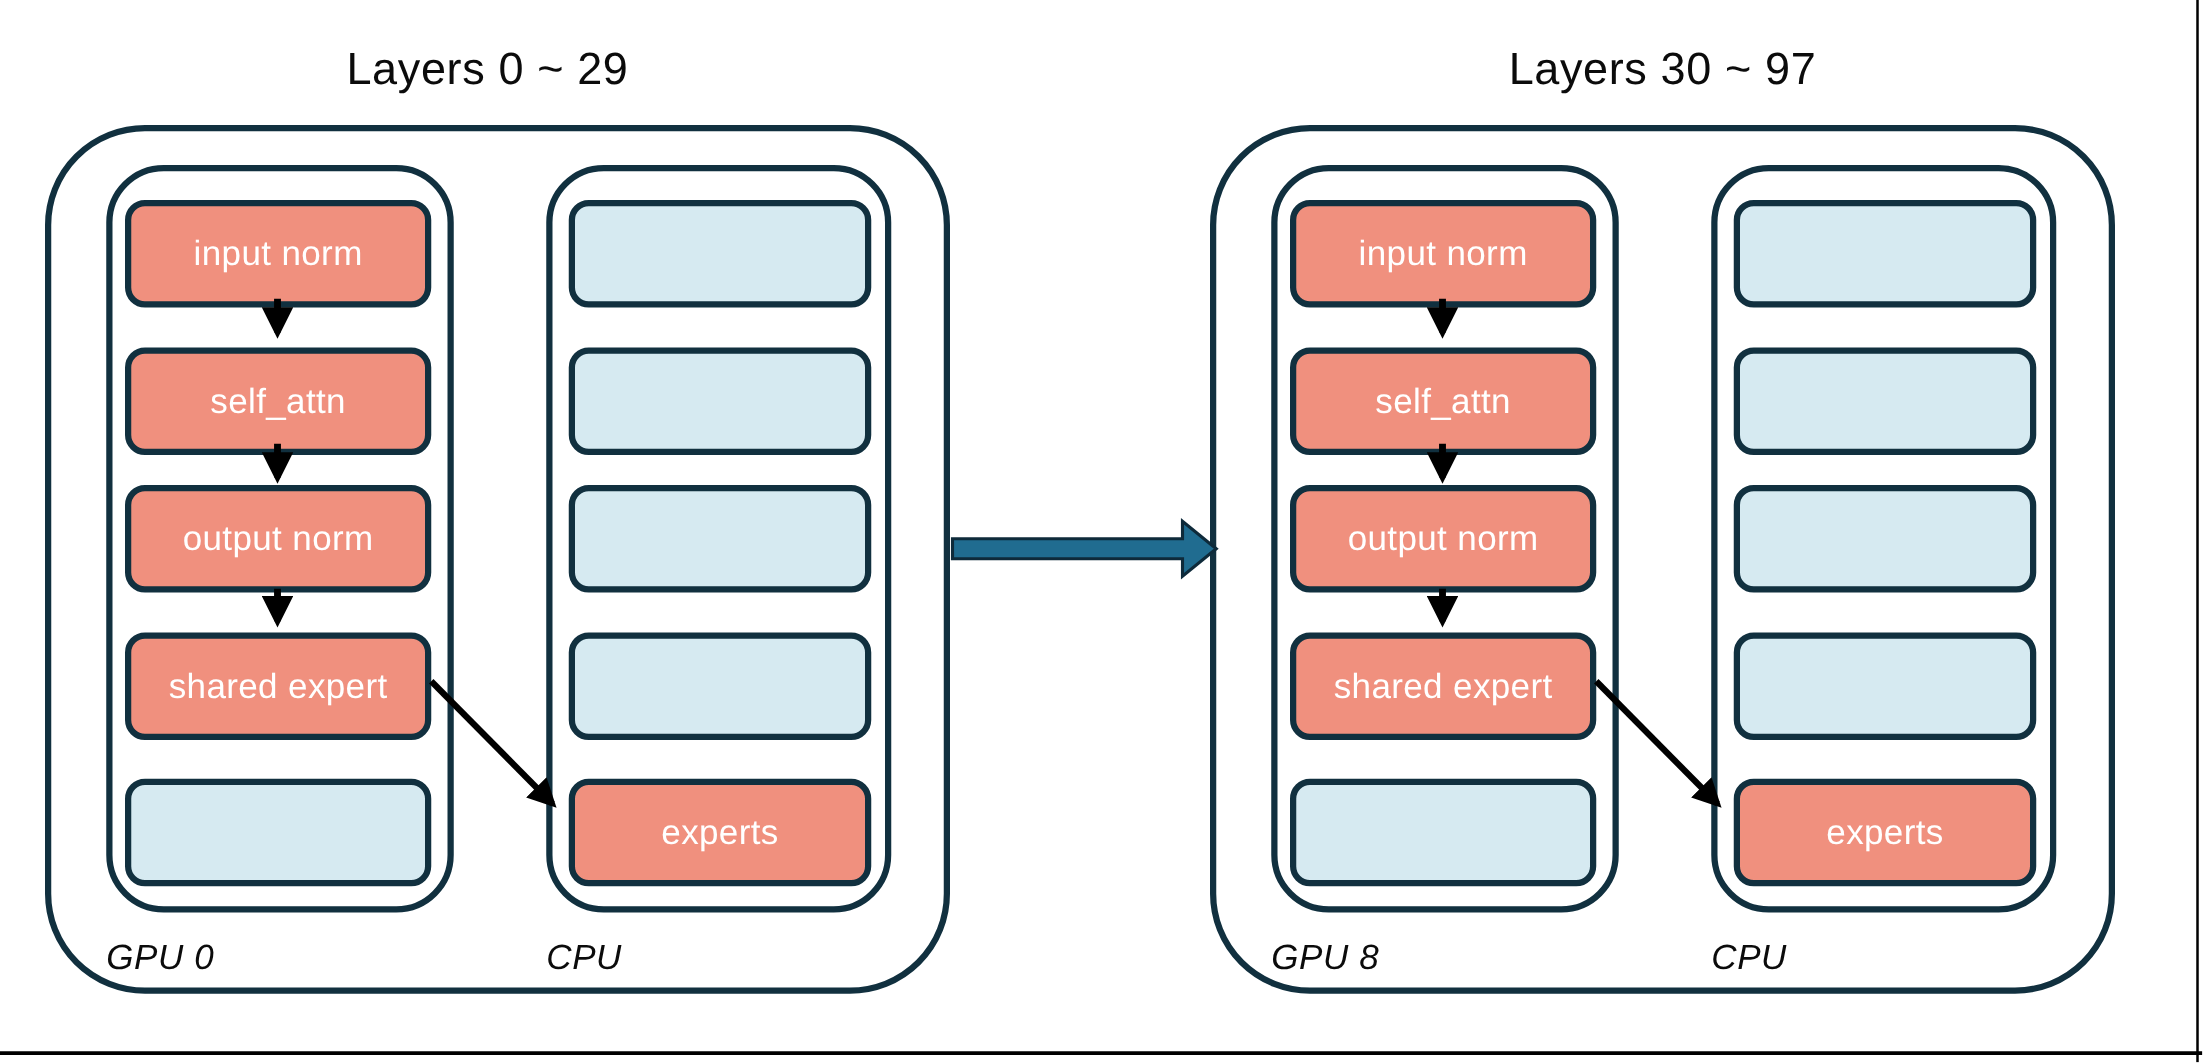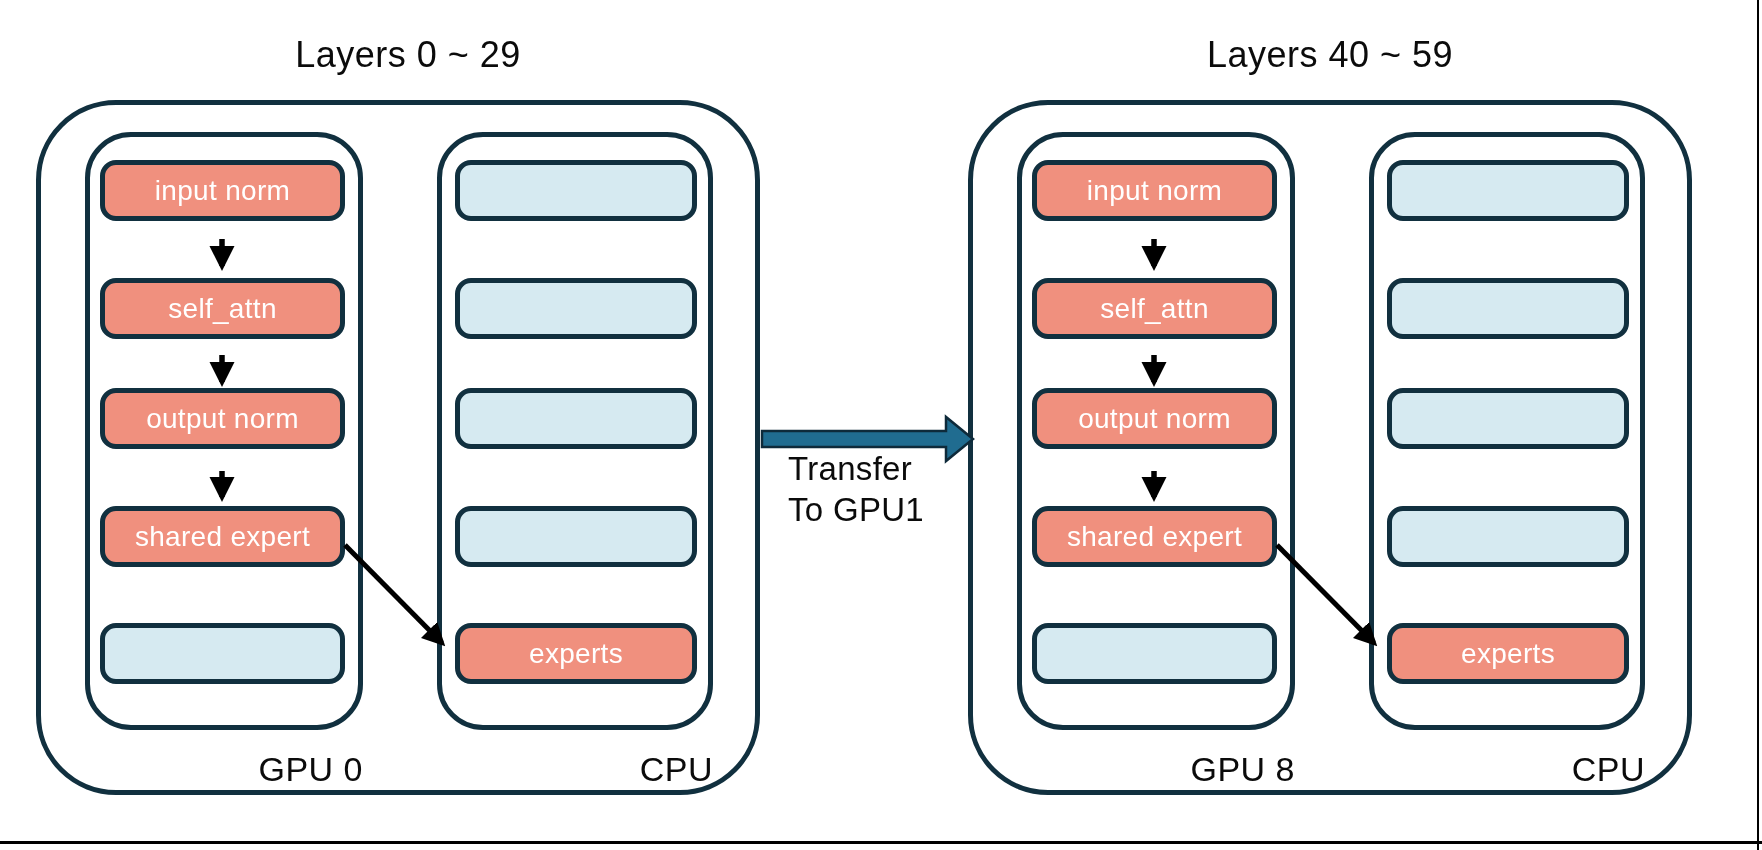--- a/index.html
+++ b/index.html
@@ -23,30 +23,30 @@
   }
   .outer-box{
     position:absolute;top:100px;width:724px;height:695px;box-sizing:border-box;
     border:5px solid var(--outline);border-radius:80px;background:var(--background);
   }
   .device-col{
     position:absolute;top:132px;height:598px;box-sizing:border-box;
     border:5px solid var(--outline);border-radius:46px;background:var(--background);
   }
   .mod-box{
-    position:absolute;height:61px;box-sizing:border-box;
+    position:absolute;height:86px;box-sizing:border-box;
     border:5px solid var(--outline);border-radius:16px;
     display:flex;align-items:center;justify-content:center;
     font-size:28px;letter-spacing:0.3px;
   }
   .mod-red{background:var(--module-fill);color:var(--text-light);}
   .mod-blue{background:var(--placeholder-fill);}
   .col-label{
-    position:absolute;top:750px;font-size:34px;color:var(--text-dark);
-    text-align:right;letter-spacing:0.5px;
+    position:absolute;top:750px;font-size:28px;color:var(--text-dark);
+    text-align:left;letter-spacing:0.5px;font-style:italic;
   }
   .transfer-text{
     position:absolute;left:788px;top:448px;font-size:33px;line-height:41px;
     color:var(--text-dark);letter-spacing:0.3px;
   }
   .arrow-layer{position:absolute;left:0;top:0;width:1762px;height:850px;pointer-events:none;}
   .edge-bottom{position:absolute;left:0;top:841px;width:1762px;height:3px;background:#000;}
   .edge-right{position:absolute;left:1757px;top:0;width:2px;height:850px;background:#000;}
 
   
@@ -61,21 +61,21 @@
   .g2 .cpu-col{left:1369px;width:276px}
   .g2 .gpu-box{left:1032px;width:245px}
   .g2 .cpu-box{left:1387px;width:242px}
 </style>
 </head>
 <body>
 
 <div class="canvas">
 
   <div class="g1">
-    <div class="group-title" style="left:46px;width:724px;">Layers 0 ~ 29</div>
+    <div class="group-title" style="left:28px;width:724px;">Layers 0 ~ 29</div>
 
     <div class="outer-box" style="left:36px;"></div>
 
     <div class="device-col gpu-col"></div>
     <div class="device-col cpu-col"></div>
 
     <div class="mod-box mod-red gpu-box r1">input norm</div>
     <div class="mod-box mod-red gpu-box r2">self_attn</div>
     <div class="mod-box mod-red gpu-box r3">output norm</div>
     <div class="mod-box mod-red gpu-box r4">shared expert</div>
@@ -85,21 +85,21 @@
     <div class="mod-box mod-blue cpu-box r2"></div>
     <div class="mod-box mod-blue cpu-box r3"></div>
     <div class="mod-box mod-blue cpu-box r4"></div>
     <div class="mod-box mod-red cpu-box r5">experts</div>
 
     <div class="col-label" style="left:85px;width:278px;">GPU 0</div>
     <div class="col-label" style="left:437px;width:276px;">CPU</div>
   </div>
 
   <div class="g2">
-    <div class="group-title" style="left:968px;width:724px;">Layers 40 ~ 59</div>
+    <div class="group-title" style="left:968px;width:724px;">Layers 30 ~ 97</div>
 
     <div class="outer-box" style="left:968px;"></div>
 
     <div class="device-col gpu-col"></div>
     <div class="device-col cpu-col"></div>
 
     <div class="mod-box mod-red gpu-box r1">input norm</div>
     <div class="mod-box mod-red gpu-box r2">self_attn</div>
     <div class="mod-box mod-red gpu-box r3">output norm</div>
     <div class="mod-box mod-red gpu-box r4">shared expert</div>
@@ -108,24 +108,20 @@
     <div class="mod-box mod-blue cpu-box r1"></div>
     <div class="mod-box mod-blue cpu-box r2"></div>
     <div class="mod-box mod-blue cpu-box r3"></div>
     <div class="mod-box mod-blue cpu-box r4"></div>
     <div class="mod-box mod-red cpu-box r5">experts</div>
 
     <div class="col-label" style="left:1017px;width:278px;">GPU 8</div>
     <div class="col-label" style="left:1369px;width:276px;">CPU</div>
   </div>
 
-  <div class="transfer-text">
-    <div>Transfer</div>
-    <div>To GPU1</div>
-  </div>
 
   <svg class="arrow-layer" viewBox="0 0 1762 850">
     <defs>
       <marker id="ah" viewBox="0 0 10 10" refX="8" refY="5" markerWidth="4.6" markerHeight="4.6" orient="auto-start-reverse">
         <path d="M0,0 L10,5 L0,10 z" fill="#000000"></path>
       </marker>
     </defs>
 
     <line x1="222" y1="239" x2="222" y2="266" stroke="#000" stroke-width="5.5" marker-end="url(#ah)"></line>
     <line x1="222" y1="355" x2="222" y2="382" stroke="#000" stroke-width="5.5" marker-end="url(#ah)"></line>

